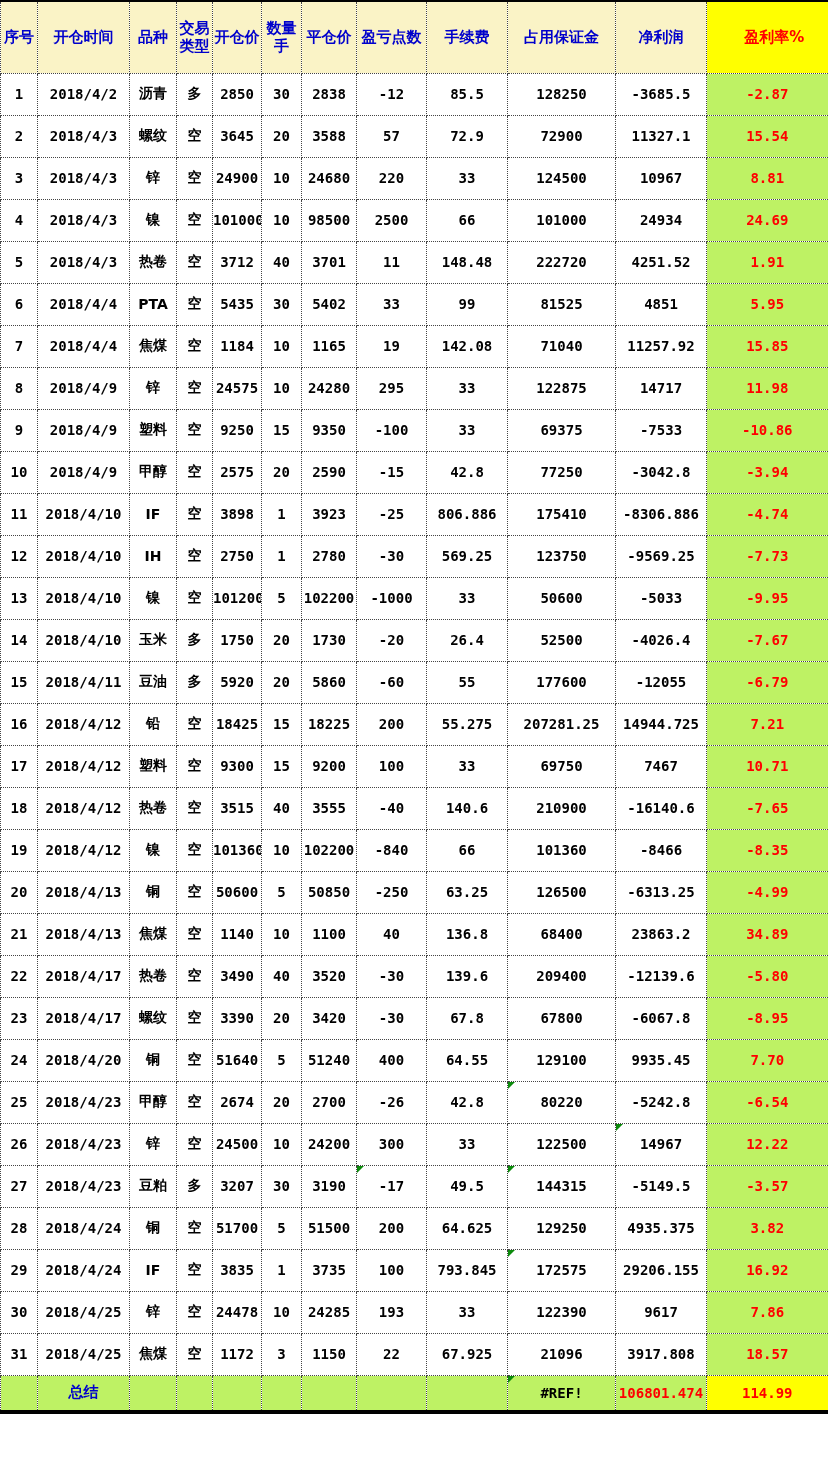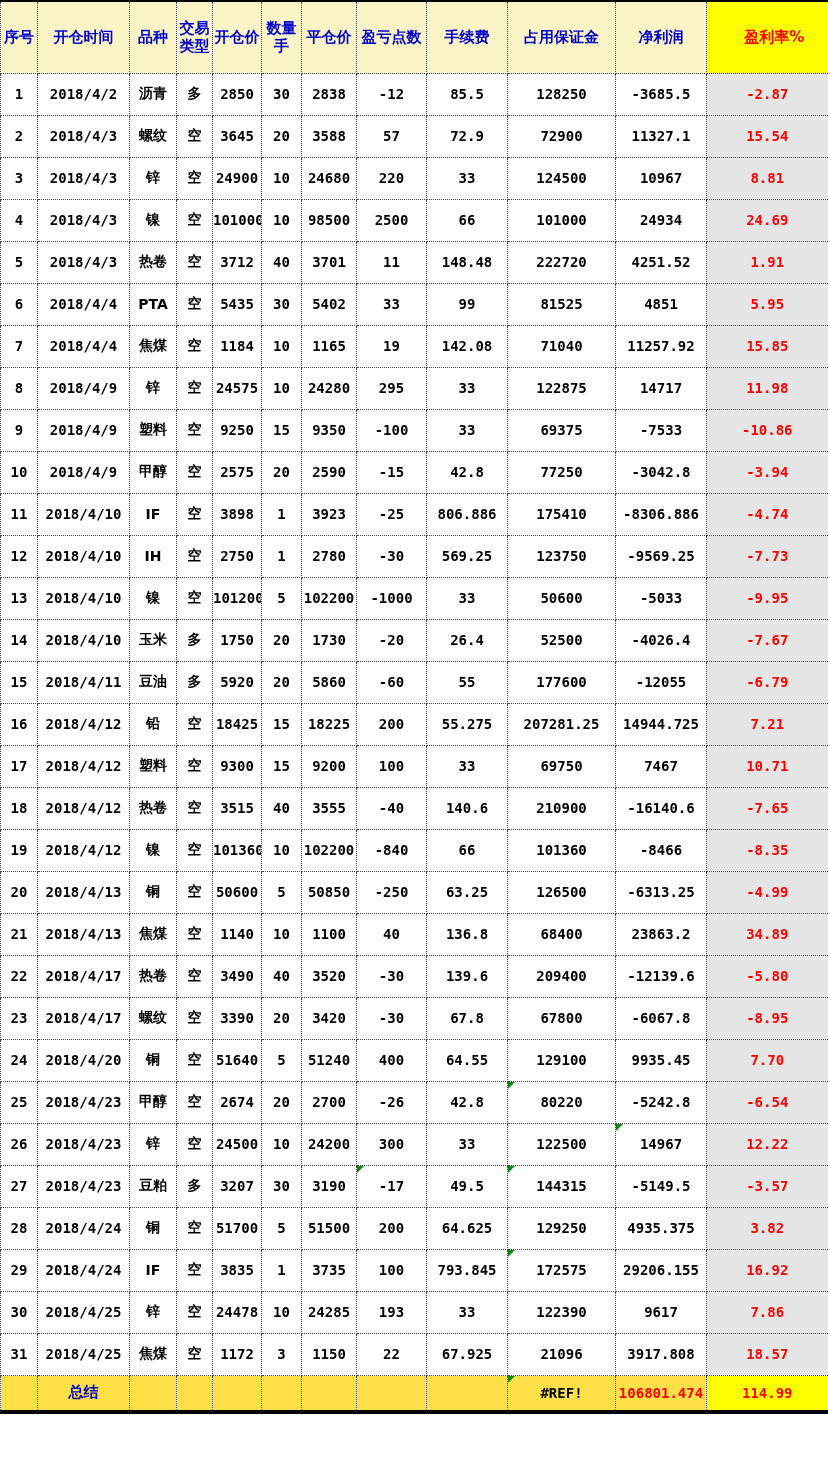--- a/index.html
+++ b/index.html
@@ -9,22 +9,22 @@
   th,td{border:1px dotted #444;text-align:center;vertical-align:middle;padding:0;
         overflow:hidden;position:relative;font-weight:bold;}
   thead tr{height:72px;margin-left:9px;}
   tbody tr{height:42px;}
   tfoot tr{height:37px;}
   th{background:#FAF3C6;color:#0000CC;font-size:15px;white-space:pre-line;line-height:1.25;}
   th.rate{background:#FFFF00;color:#FF0000;padding-left:14px;}
   td{background:#FFFFFF;color:#000;font-size:14px;
      font-family:"DejaVu Sans Mono","DejaVu Sans",sans-serif;}
   td.cjk{font-family:"DejaVu Sans","Liberation Sans",sans-serif;}
-  td.rate{background:#e5e5e5;color:#FF0000;}
-  tfoot td{background:#fde047;}
+  td.rate{background:#bef264;color:#FF0000;}
+  tfoot td{background:#bef264;}
   tfoot td.label{color:#0000CC;font-family:"DejaVu Sans","Liberation Sans",sans-serif;font-size:15px;}
   tfoot td.ref{color:#000;}
   tfoot td.net{color:#FF0000;margin-left:48px;}
   tfoot td.rate{background:#FFFF00;color:#FF0000;margin-left:38px;}
   .marker{position:absolute;top:0;left:0;width:0;height:0;
           border-top:7px solid #0B8A0B;border-right:7px solid transparent;}
 </style>
 </head>
 <body>
 

